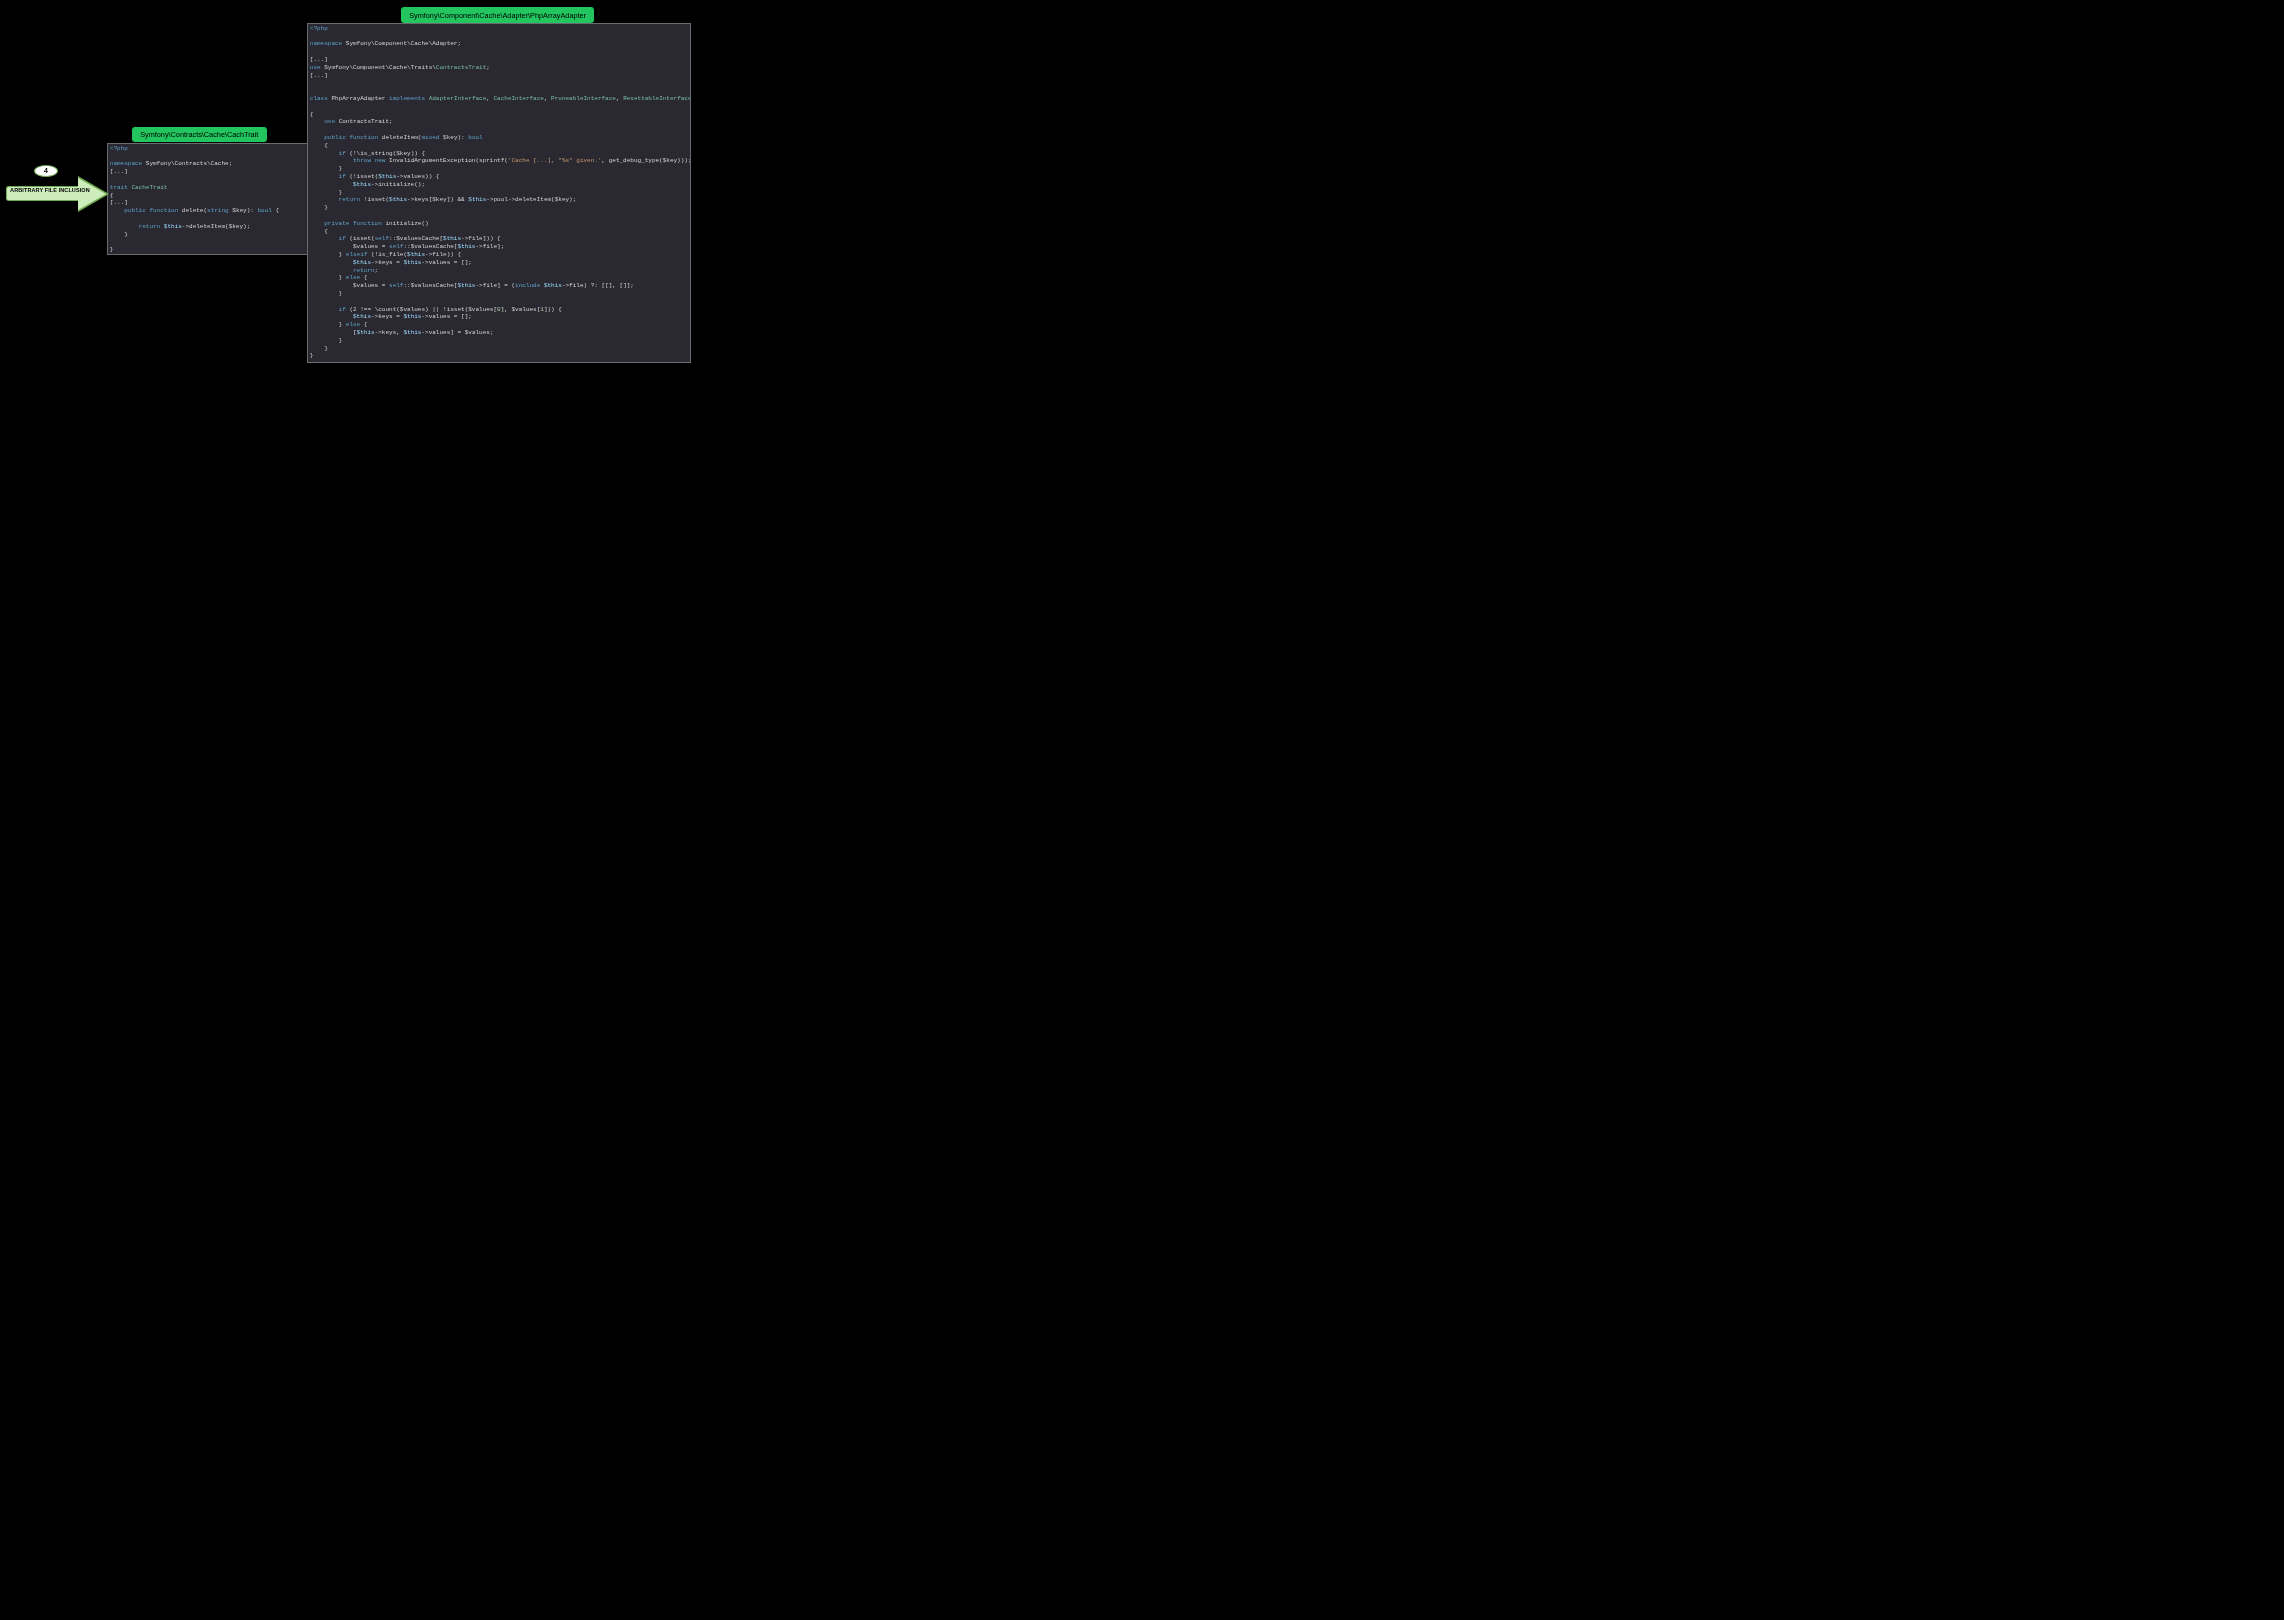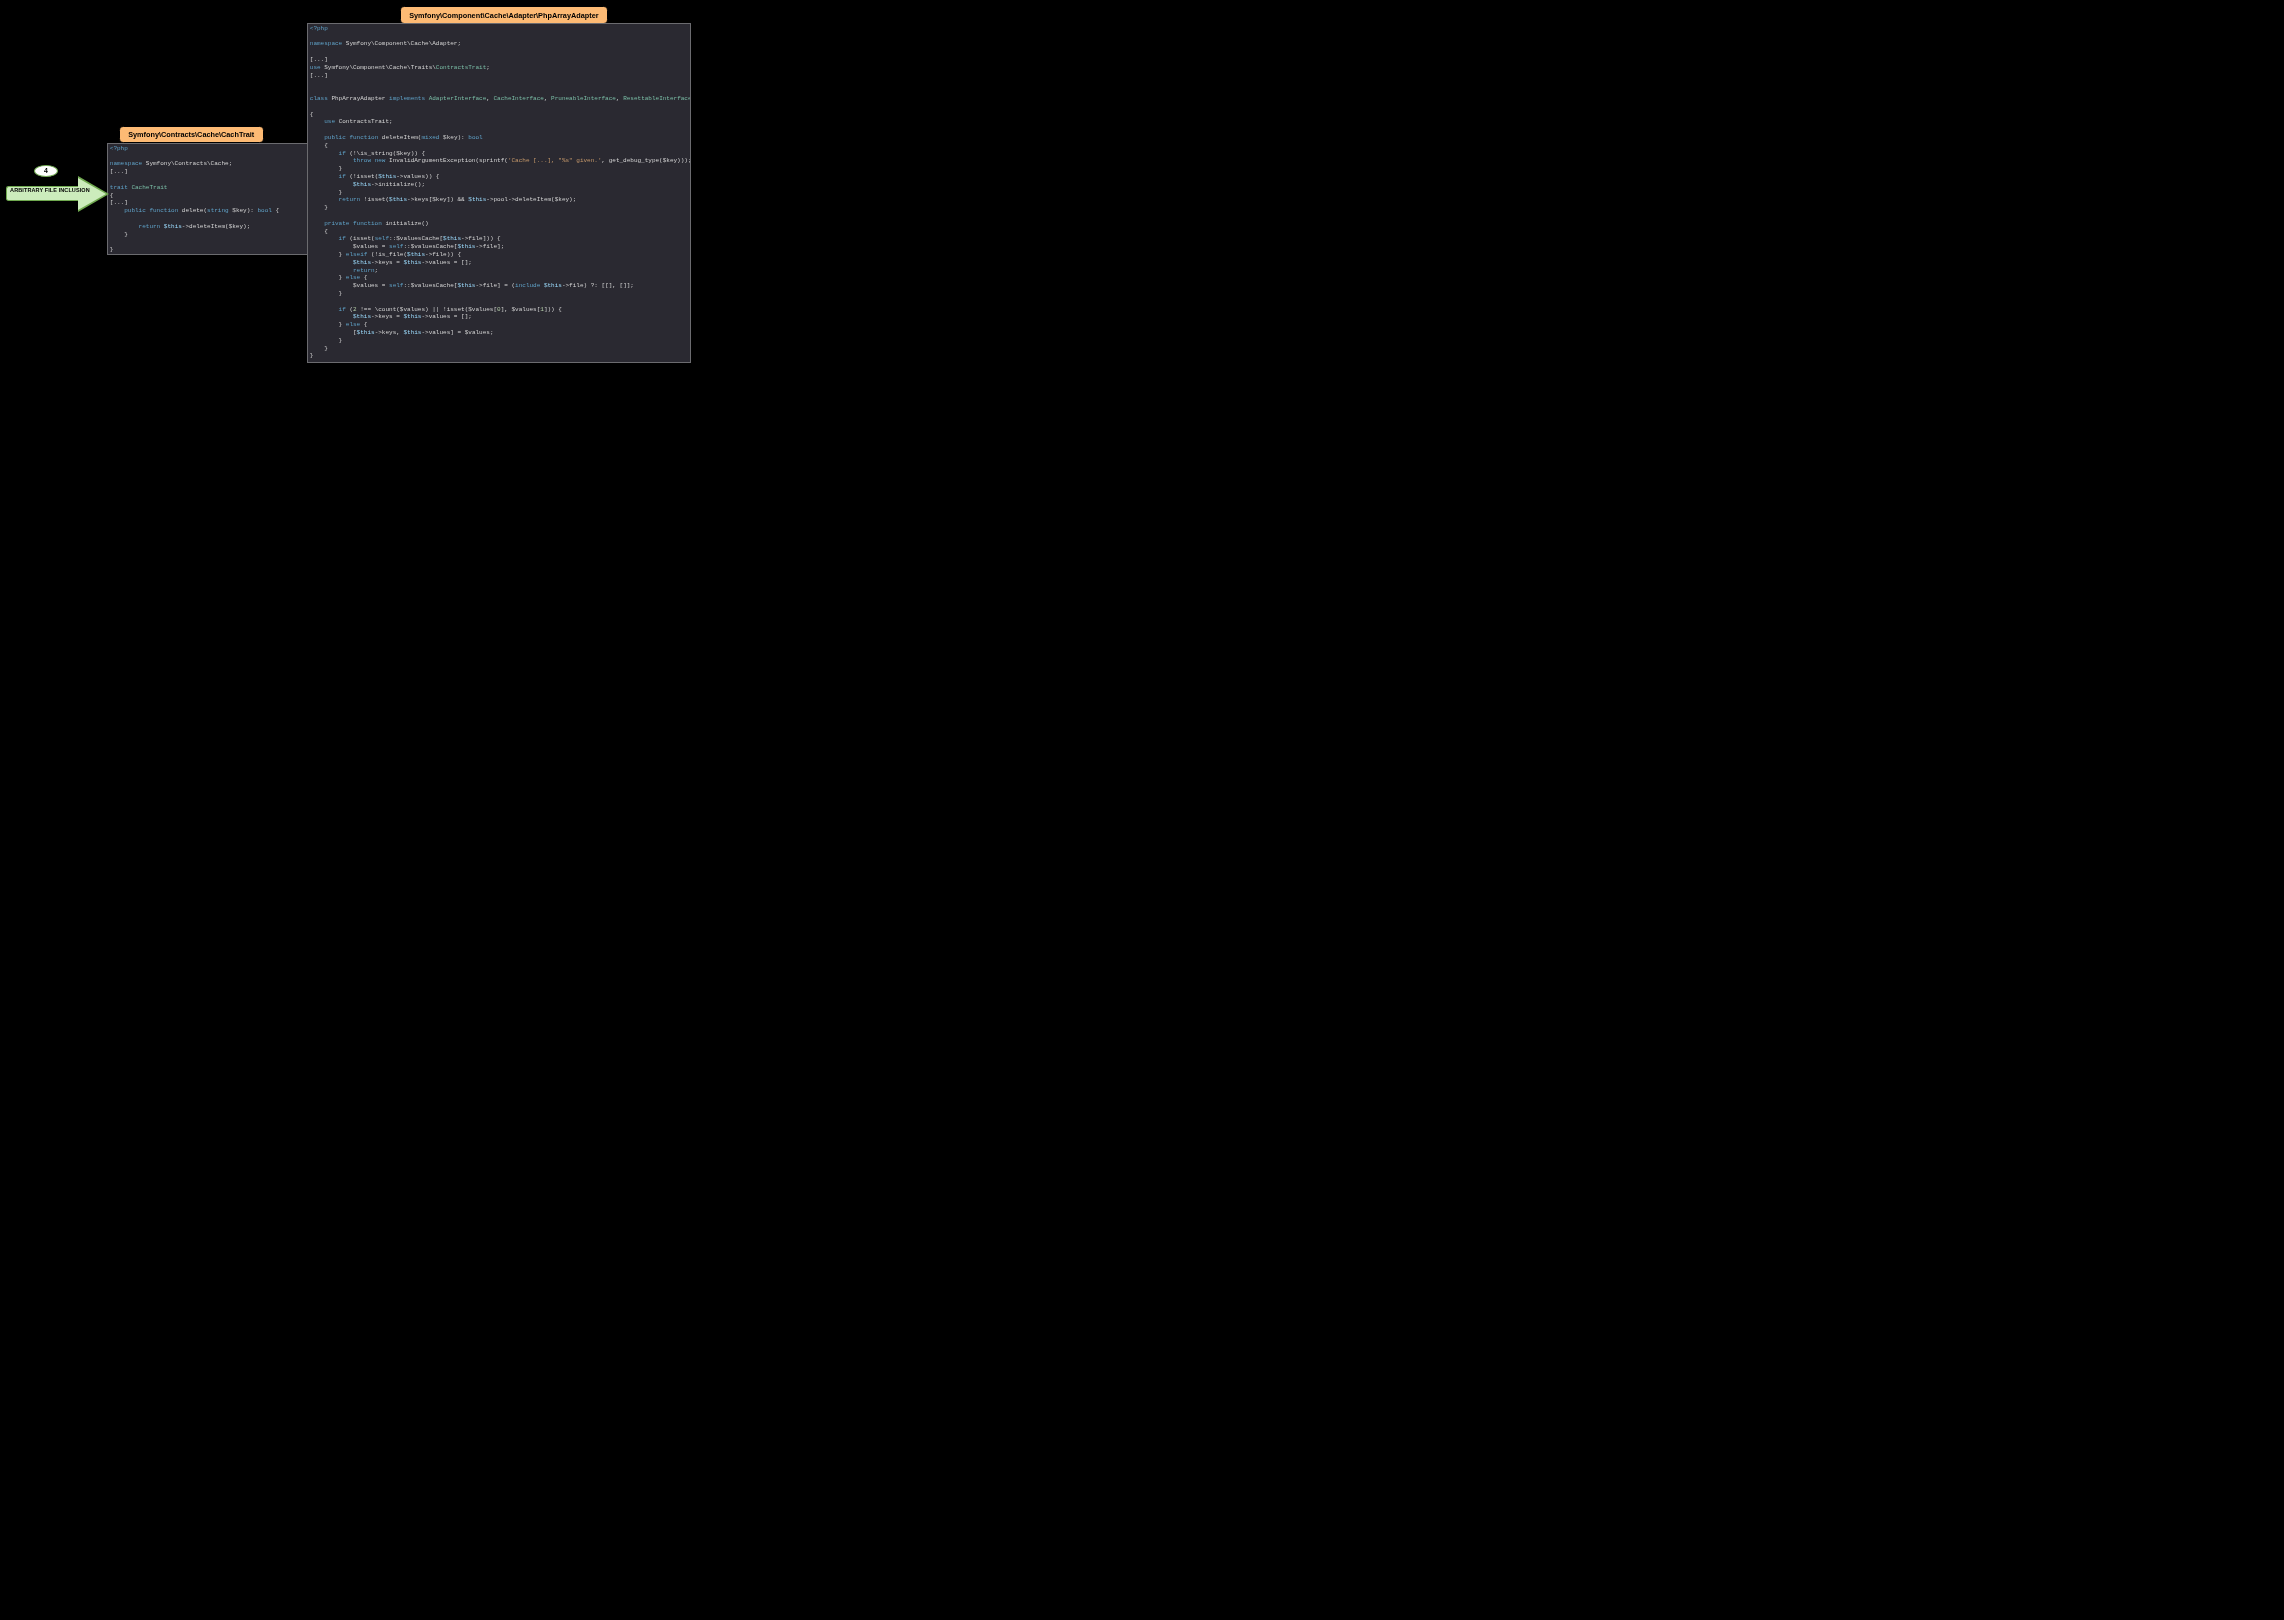--- a/index.html
+++ b/index.html
@@ -6,25 +6,25 @@
   body {
     margin: 0;
     padding: 0;
     background: #000;
     font-family: -apple-system, BlinkMacSystemFont, "Segoe UI", sans-serif;
     width: 694px;
     height: 369px;
     position: relative;
   }
   .label-pill {
-    background: #fdba74;
+    background: #22c55e;
     border: 0.9px solid #000;
     border-radius: 4.6px;
     padding: 3.2px 8.2px;
-    font-weight: 700;
+    font-weight: 400;
     font-size: 7.3px;
     color: #000;
     position: absolute;
     white-space: nowrap;
   }
   .code-box {
     background: #2a2931;
     border: 0.5px solid #6b6b6f;
     position: absolute;
     font-family: "SF Mono", Monaco, Menlo, Consolas, "Courier New", monospace;
@@ -147,21 +147,21 @@
 <span>        }</span>
 
 <span class="kw">        if</span> <span>(</span><span class="num">2</span><span> !== \count($values) || !isset($values[</span><span class="num">0</span><span>], $values[</span><span class="num">1</span><span>])) {</span>
 <span class="var">            $this</span><span>-&gt;keys =</span> <span class="var">$this</span><span>-&gt;values = [];</span>
 <span>        }</span> <span class="kw">else</span> <span>{</span>
 <span>            [</span><span class="var">$this</span><span>-&gt;keys,</span> <span class="var">$this</span><span>-&gt;values] = $values;</span>
 <span>        }</span>
 <span>    }</span>
 <span>}</span></div>
 
-<div class="label-pill" style="left:119px; top:126px;"><span>Symfony\Contracts\Cache\CachTrait</span></div>
+<div class="label-pill" style="left:131px; top:126px;"><span>Symfony\Contracts\Cache\CachTrait</span></div>
 
 <div class="code-box" style="left:107px; top:143px; width:201px; height:112px;"><span class="tg-open">&lt;?php</span>
 
 <span class="kw">namespace</span> <span class="ns">Symfony\Contracts\Cache;</span>
 <span class="comment">[...]</span>
 
 <span class="kw">trait</span> <span class="cls">CacheTrait</span>
 <span>{</span>
 <span class="comment">[...]</span>
 <span class="kw">    public</span> <span class="kw">function</span> <span class="fn">delete(</span><span class="kw">string</span> <span class="ns">$key):</span> <span class="kw">bool</span> <span>{</span>

